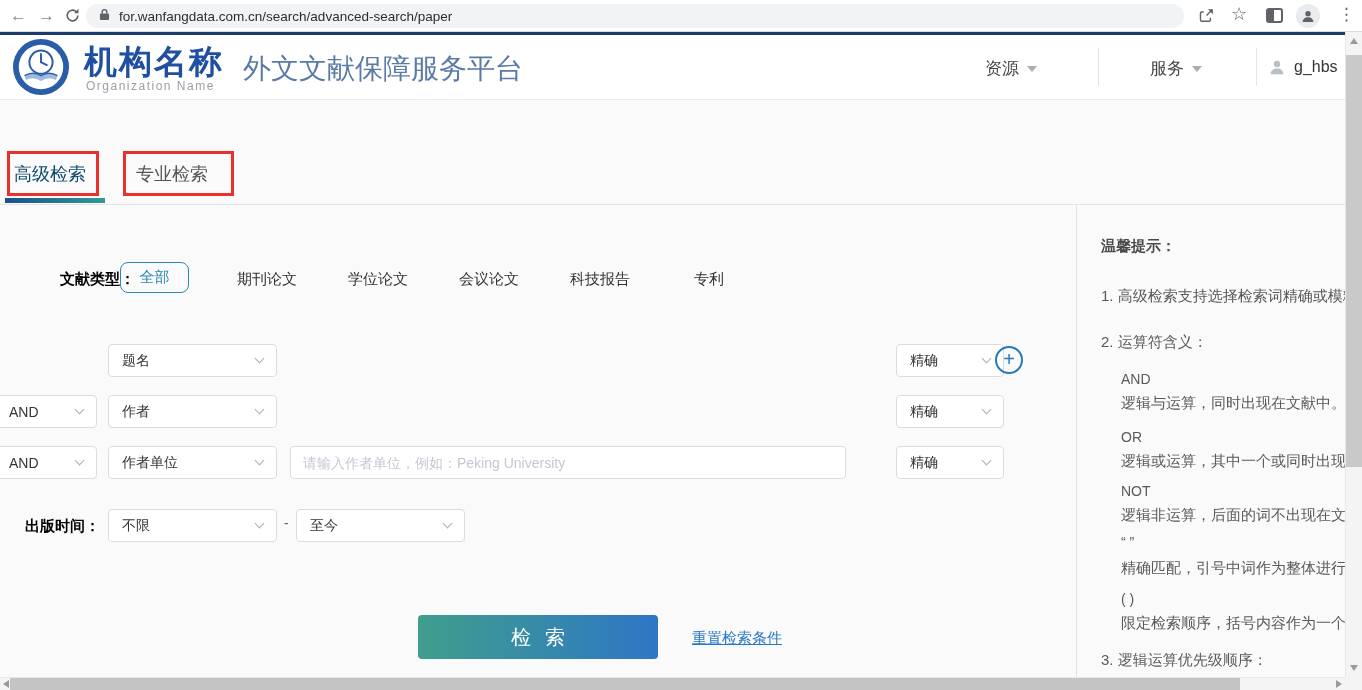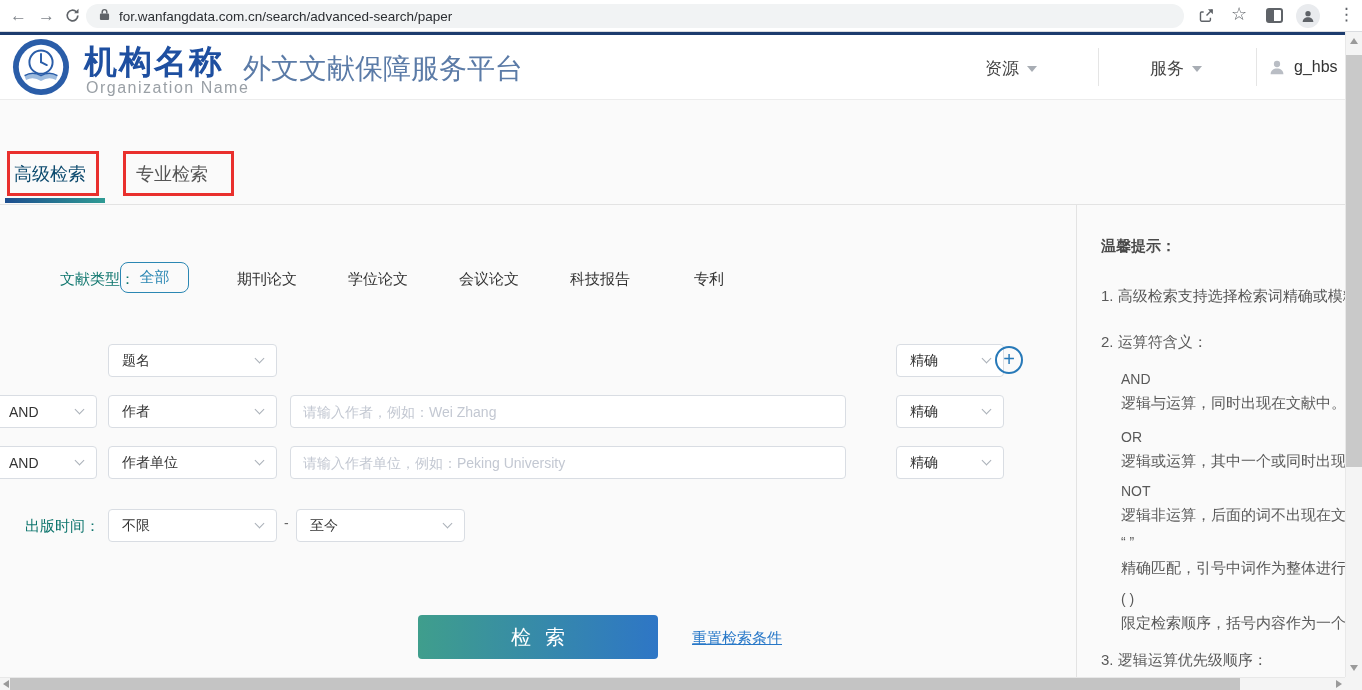--- a/index.html
+++ b/index.html
@@ -13,39 +13,39 @@
   #urlbar{position:absolute;left:86px;top:4px;width:1098px;height:24px;background:#f1f3f4;border-radius:13px;display:flex;align-items:center;gap:9px;padding:0 13px}
   #url-text{font-size:13.5px;color:#2b2e32;white-space:nowrap}
   #panel-icon{position:absolute;left:1266px;top:8px;width:17px;height:15px;border:2px solid #5f6368;border-radius:3px}
   #panel-icon span{display:block;width:6px;height:100%;background:#5f6368}
   #avatar-btn{position:absolute;left:1296px;top:4px;width:24px;height:24px;border-radius:50%;background:#e9ebee;display:flex;align-items:center;justify-content:center}
 
   
   #navy-stripe{position:absolute;left:0;top:32px;width:1362px;height:3px;background:#1d3c6e;z-index:5}
   #site-header{position:absolute;left:0;top:35px;width:1362px;height:65px;background:#fff;border-bottom:1px solid #ececec;z-index:4}
   #org-name{position:absolute;left:84px;top:40px;font-size:33px;font-weight:bold;color:#1e4fa0;letter-spacing:2px}
-  #org-name-en{position:absolute;left:86px;top:79px;font-size:16px;color:#9aa0a6;letter-spacing:1.5px}
+  #org-name-en{position:absolute;left:86px;top:79px;font-size:12px;color:#9aa0a6;letter-spacing:1.5px}
   #platform-title{position:absolute;left:243px;top:50px;font-size:28px;color:#5b7ba7}
   .hdr-nav{position:absolute;top:57px;font-size:17px;color:#444;cursor:pointer;display:flex;align-items:center;gap:8px}
   .caret{width:0;height:0;border-left:5px solid transparent;border-right:5px solid transparent;border-top:6px solid #a8adb4}
   .hdr-div{position:absolute;top:48px;width:1px;height:38px;background:#e5e5e5}
   #username{position:absolute;left:1294px;top:58px;width:48px;font-size:16px;color:#333;white-space:nowrap;overflow:hidden}
 
   
   .tab{position:absolute;top:162px;font-size:18px;cursor:pointer;white-space:nowrap}
   #tab-advanced{left:14px;color:#0c4a6e}
   #tab-professional{left:136px;color:#555}
   #tab-underline{position:absolute;left:5px;top:198px;width:100px;height:5px;background:linear-gradient(90deg,#1d4e8f,#2f9b94)}
   #tabs-divider{position:absolute;left:0;top:204px;width:1345px;height:1px;background:#e3e3e3}
   .anno-box{position:absolute;border:3px solid #e9302d;z-index:25;pointer-events:none}
   #anno1{left:7px;top:151px;width:92px;height:45px}
   #anno2{left:123px;top:151px;width:111px;height:45px}
 
   
-  .form-label{position:absolute;font-size:15px;font-weight:normal;color:#0f766e;white-space:nowrap}
+  .form-label{position:absolute;font-size:15px;font-weight:bold;color:#000000;white-space:nowrap}
   #doctype-label{left:60px;top:270px}
   #opt-all{position:absolute;left:120px;top:262px;width:69px;height:31px;border:1px solid #2b87b3;border-radius:8px;color:#2b87b3;font-size:15px;display:flex;align-items:center;justify-content:center;cursor:pointer;background:transparent}
   .doc-opt{position:absolute;top:270px;font-size:15px;color:#333;cursor:pointer;white-space:nowrap}
 
   
   .sel{position:absolute;height:33px;background:#fff;border:1px solid #d9dde3;border-radius:4px;display:flex;align-items:center;justify-content:space-between;padding:0 13px;font-size:14px;color:#333;cursor:pointer;white-space:nowrap}
   .chev{width:7px;height:7px;border-right:1.5px solid #aab0b8;border-bottom:1.5px solid #aab0b8;transform:rotate(45deg);margin-top:-4px;flex:0 0 auto}
   .op-sel{left:-14px;width:111px;padding-left:22px}
   .field-sel{left:108px;width:169px}
   .match-sel{left:896px;width:108px}
@@ -188,21 +188,20 @@
   <div id="plus-btn">+</div>
 
   <div class="sel op-sel y2">
     <span>AND</span>
     <span class="chev"></span>
   </div>
   <div class="sel field-sel y2">
     <span>作者</span>
     <span class="chev"></span>
   </div>
-  <input class="inp y2" placeholder="请输入作者，例如：Wei Zhang" style="">
   <div class="sel match-sel y2">
     <span>精确</span>
     <span class="chev"></span>
   </div>
 
   <div class="sel op-sel y3">
     <span>AND</span>
     <span class="chev"></span>
   </div>
   <div class="sel field-sel y3">

